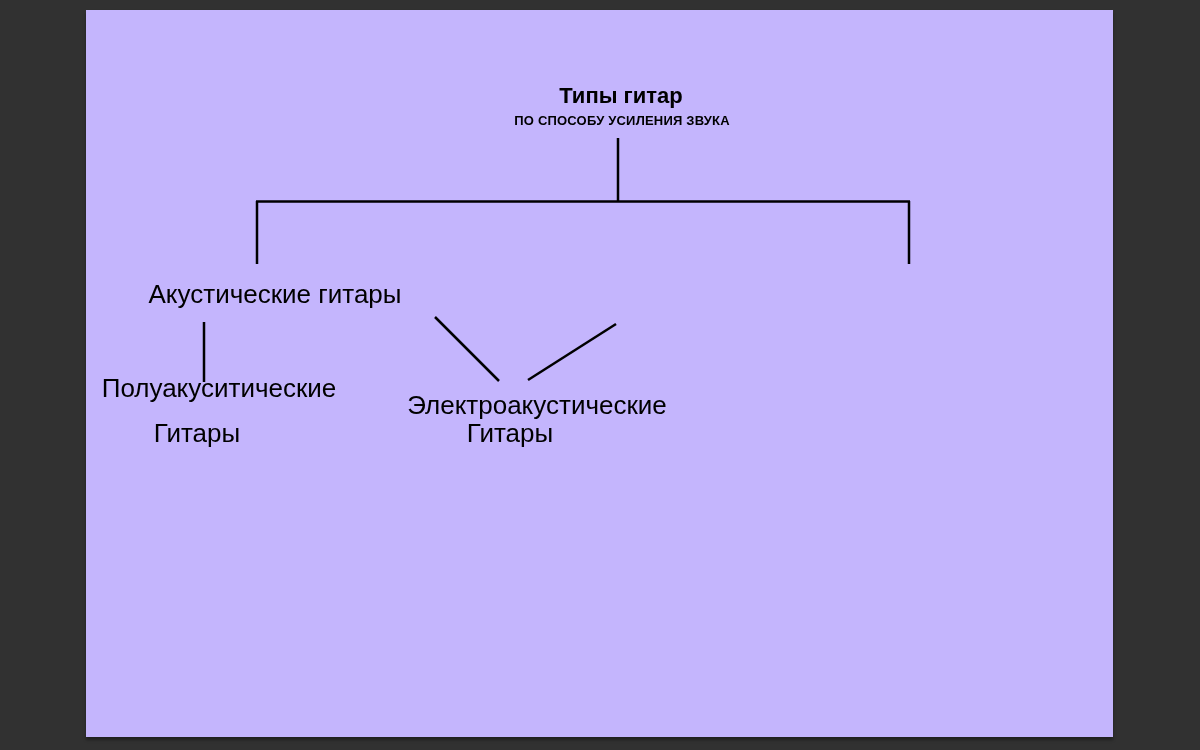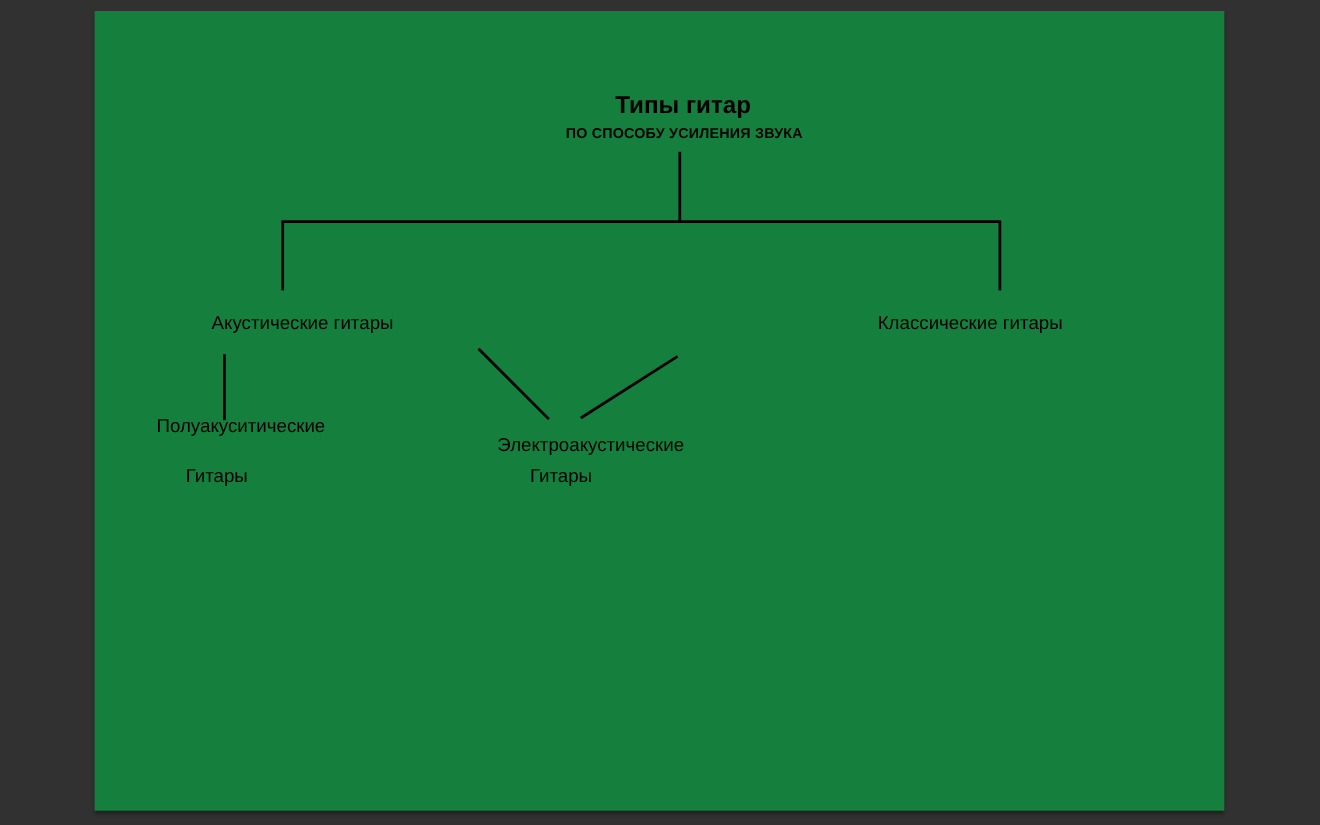--- a/index.html
+++ b/index.html
@@ -13,37 +13,37 @@
   body {
     background: #313131;
     position: relative;
   }
   .page {
     position: absolute;
     left: 86px;
     top: 10px;
     width: 1027px;
     height: 727px;
-    background: #15803d;
+    background: #c4b5fd;
     box-shadow: 0 3px 3px rgba(0,0,0,0.35);
   }
   .lines-svg {
     position: absolute;
     left: 0;
     top: 0;
     width: 1200px;
     height: 750px;
     pointer-events: none;
   }
   .lbl {
     position: absolute;
     transform: translateX(-50%);
     white-space: nowrap;
     color: #000000;
-    font-size: 17px;
+    font-size: 26px;
     line-height: 28px;
     font-weight: 400;
   }
   .diagram-title {
     position: absolute;
     left: 621px;
     top: 83px;
     transform: translateX(-50%);
     white-space: nowrap;
     color: #000000;
@@ -69,21 +69,20 @@
 
 <div class="page">
 
   <div class="diagram-title" style="left:535px; top:73px;">Типы гитар</div>
 
   <div class="diagram-subtitle" style="left:536px; top:103px;">ПО СПОСОБУ УСИЛЕНИЯ ЗВУКА</div>
 
   <div class="lbl" style="left:189px; top:270px;">Акустические гитары</div>
 
 
-  <div class="lbl" style="left:796px; top:270px;">Классические гитары</div>
 
   <div>
     <div class="lbl" style="left:133px; top:364px;">Полуакуситические</div>
     <div class="lbl" style="left:111px; top:409px;">Гитары</div>
   </div>
 
   <div>
     <div class="lbl" style="left:451px; top:381px;text-align:right;">Электроакустические</div>
     <div class="lbl" style="left:424px; top:409px;">Гитары</div>
   </div>

